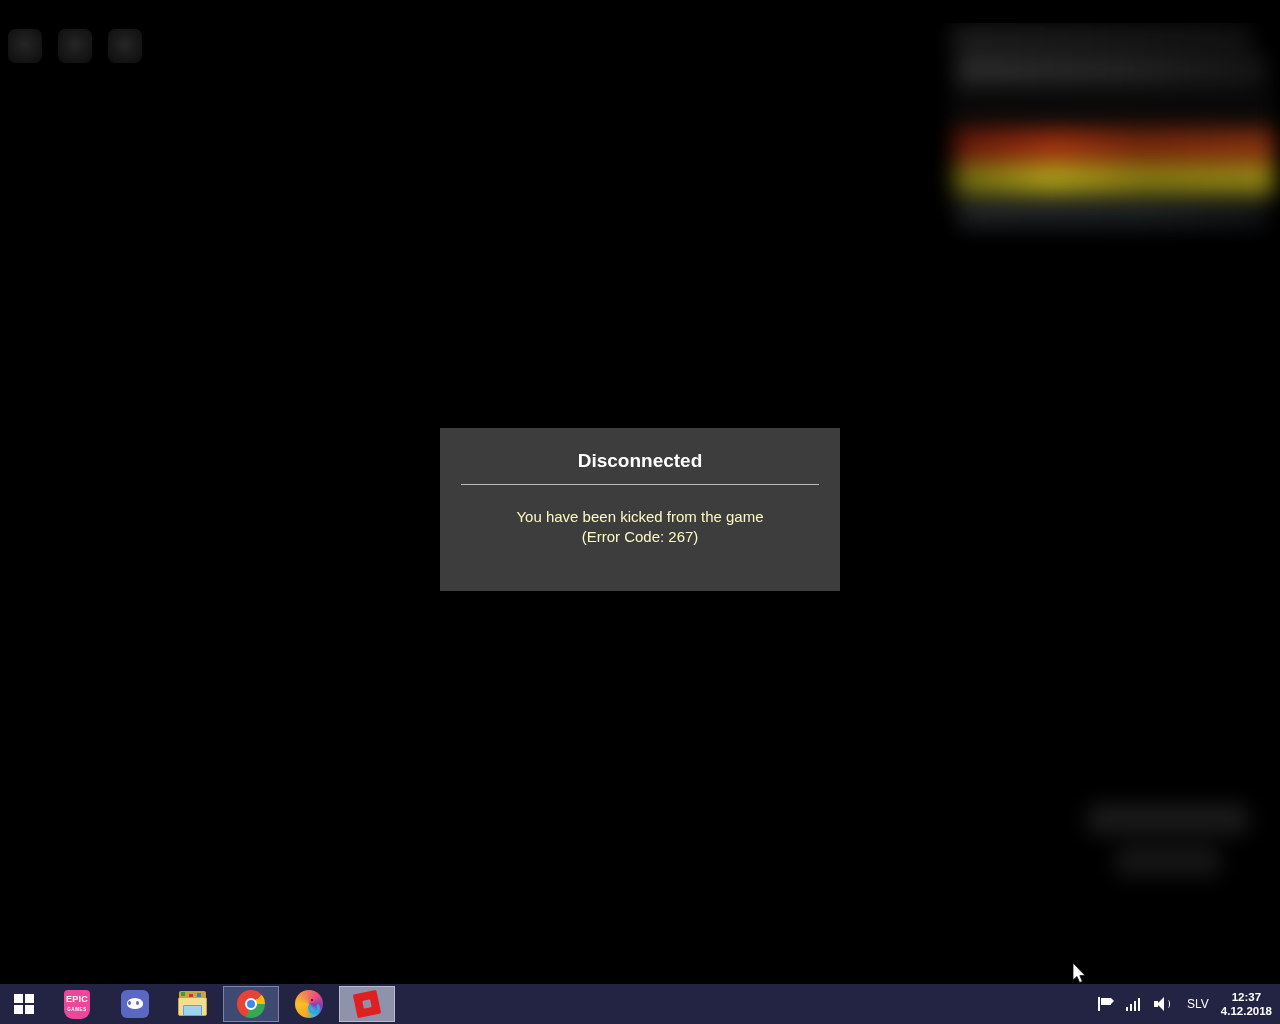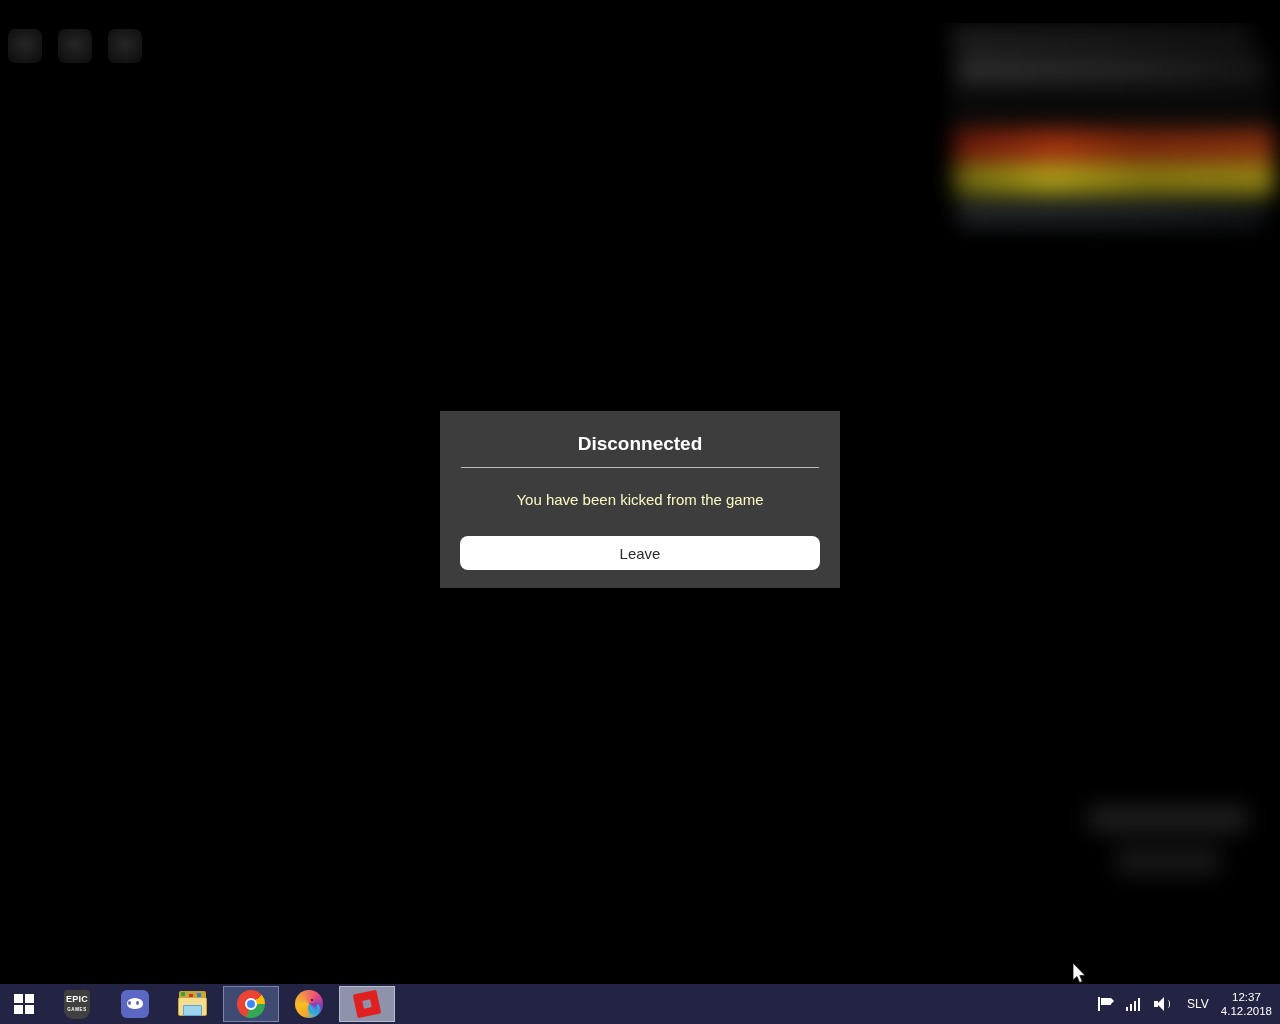--- a/index.html
+++ b/index.html
@@ -185,21 +185,21 @@
     position: absolute; left: 36px; top: 48px;
     width: 104px; height: 30px;
     background: #1c1c1c;
     opacity: 0.8;
     border-radius: 6px;
   }
 
   
   .dialog {
     position: absolute;
-    left: 440px; top: 388px;
+    left: 440px; top: 405px;
     width: 400px;
     background: #3d3d3d;
     box-sizing: border-box;
     padding: 14px 20px 18px 20px;
   }
   .dlg-title {
     color: #ffffff;
     font-size: 19px;
     font-weight: bold;
     text-align: center;
@@ -280,21 +280,21 @@
     background: #3f4a72;
     border: 1px solid #7a84ab;
   }
   .task.active-roblox {
     background: #8e93ab;
     border: 1px solid #b9bccd;
   }
 
   .epic {
     width: 26px; height: 29px;
-    background: #404040;
+    background: #ec4899;
     border-radius: 4px 4px 9px 9px;
     color: #ffffff;
     font-size: 9px;
     font-weight: bold;
     display: flex;
     flex-direction: column;
     align-items: center;
     justify-content: center;
     line-height: 9px;
     letter-spacing: 0.3px;
@@ -489,20 +489,21 @@
     font-size: 12px;
     padding: 0 10px;
   }
   .clock {
     color: #ffffff;
     font-size: 11.5px;
     text-align: center;
     line-height: 14px;
     padding: 0 8px 0 2px;
     cursor: pointer;
+    font-weight: bold;
   }
 </style>
 </head>
 <body>
 
 <div id="screen">
 
 
   <div class="viewport">
 
@@ -524,22 +525,22 @@
     <div class="blur-bottom">
       <div class="bb-1"></div>
       <div class="bb-2"></div>
     </div>
 
     <div class="dialog">
       <div class="dlg-title">Disconnected</div>
       <div class="dlg-divider"></div>
       <div class="dlg-msg">
         <div>You have been kicked from the game</div>
-      </div>
-      <button class="dlg-button">Leave</button>
+        <div>(Error Code: 267)</div>
+      </div>
     </div>
   </div>
 
   <svg class="cursor" viewBox="0 0 14 22">
     <polygon points="0,0 0,17 4,13.5 6.6,19.5 9.3,18.4 6.8,12.6 12,12.4" fill="#ffffff" stroke="#1a1a1a" stroke-width="0.8"></polygon>
   </svg>
 
   <div class="taskbar">
 
     <div class="start-btn">

